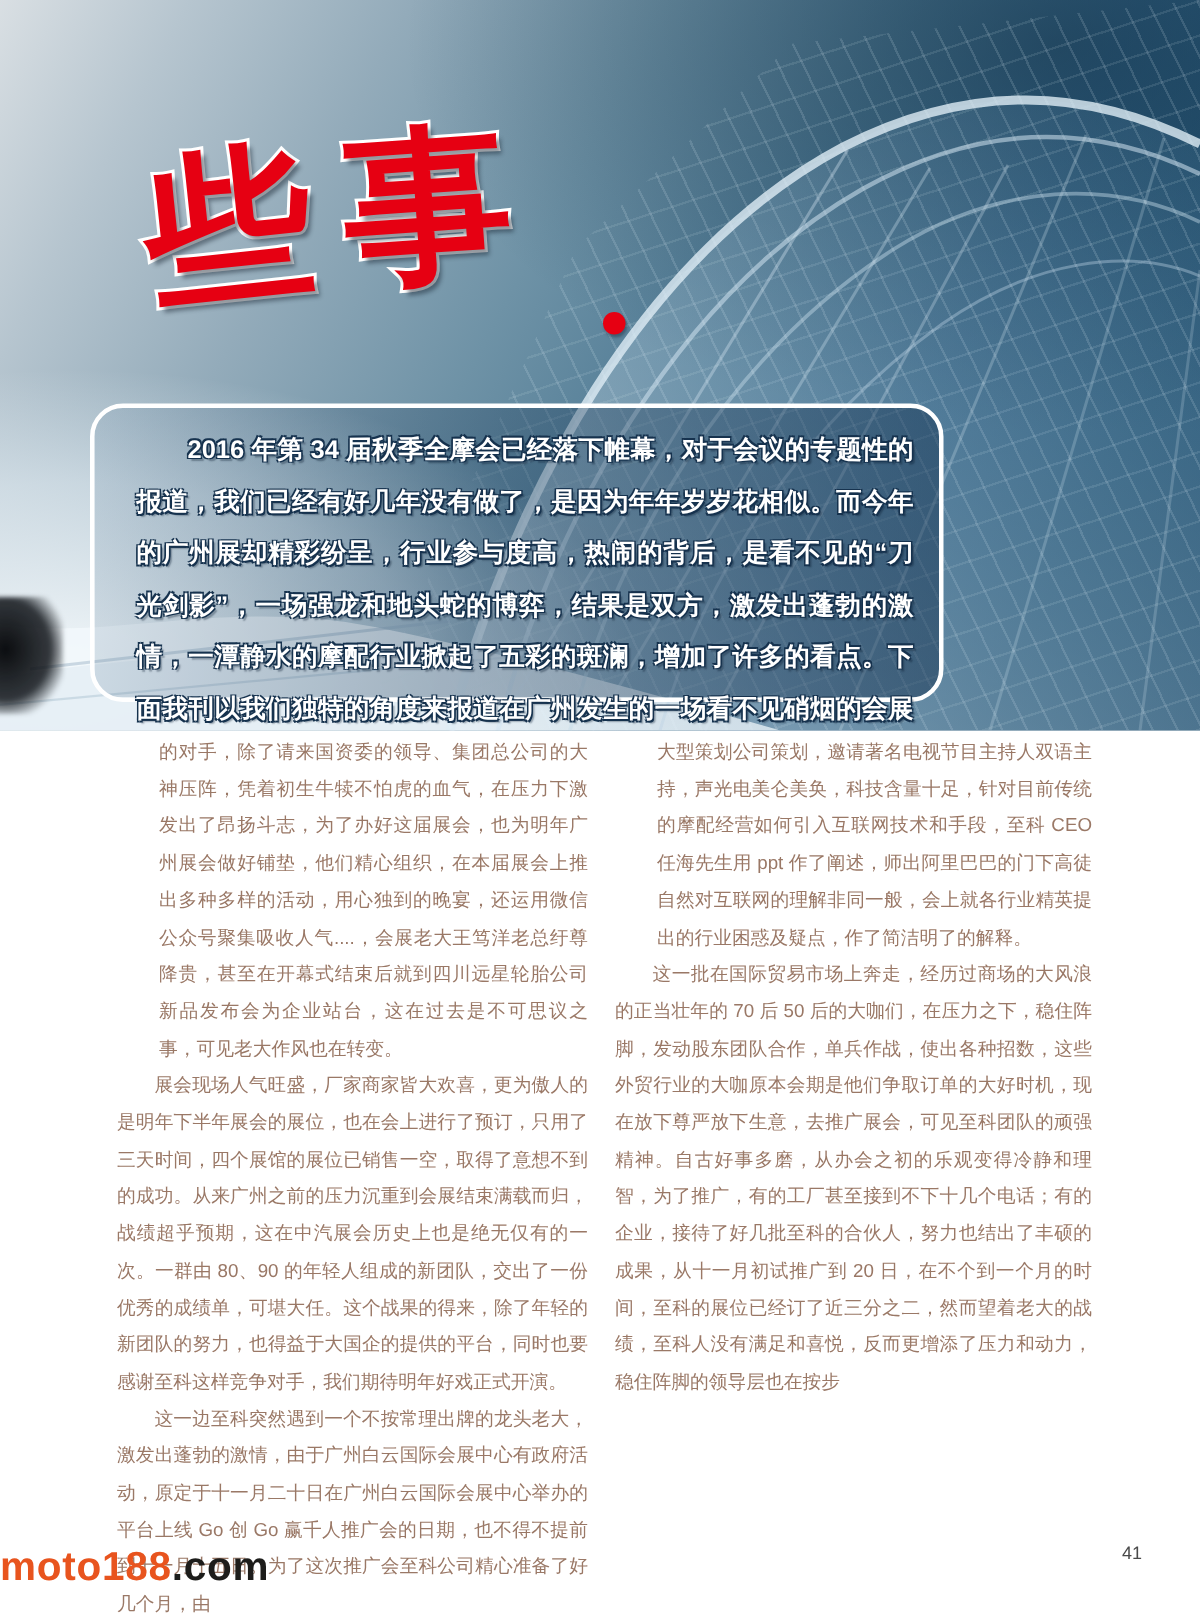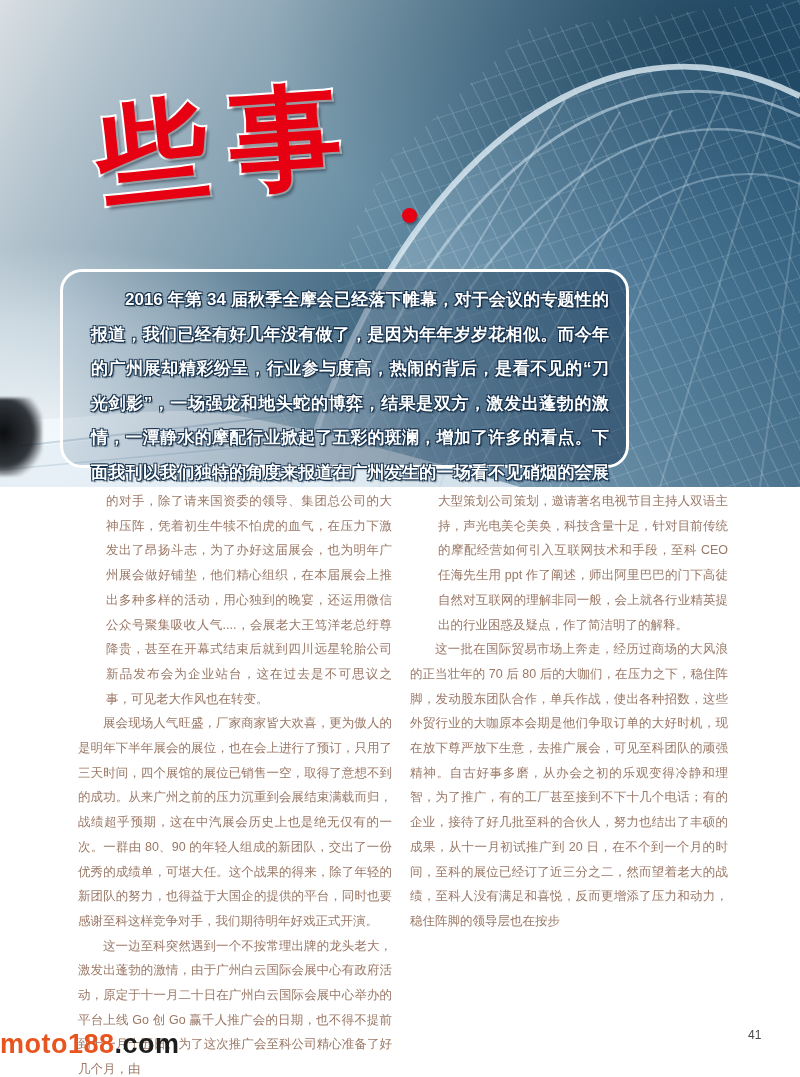--- a/index.html
+++ b/index.html
@@ -141,21 +141,21 @@
   </div>
 
   <div class="article">
     <div class="col col-left">
       <p class="cont">的对手，除了请来国资委的领导、集团总公司的大神压阵，凭着初生牛犊不怕虎的血气，在压力下激发出了昂扬斗志，为了办好这届展会，也为明年广州展会做好铺垫，他们精心组织，在本届展会上推出多种多样的活动，用心独到的晚宴，还运用微信公众号聚集吸收人气....，会展老大王笃洋老总纡尊降贵，甚至在开幕式结束后就到四川远星轮胎公司新品发布会为企业站台，这在过去是不可思议之事，可见老大作风也在转变。</p>
       <p>展会现场人气旺盛，厂家商家皆大欢喜，更为傲人的是明年下半年展会的展位，也在会上进行了预订，只用了三天时间，四个展馆的展位已销售一空，取得了意想不到的成功。从来广州之前的压力沉重到会展结束满载而归，战绩超乎预期，这在中汽展会历史上也是绝无仅有的一次。一群由 80、90 的年轻人组成的新团队，交出了一份优秀的成绩单，可堪大任。这个战果的得来，除了年轻的新团队的努力，也得益于大国企的提供的平台，同时也要感谢至科这样竞争对手，我们期待明年好戏正式开演。</p>
       <p>这一边至科突然遇到一个不按常理出牌的龙头老大，激发出蓬勃的激情，由于广州白云国际会展中心有政府活动，原定于十一月二十日在广州白云国际会展中心举办的平台上线 Go 创 Go 赢千人推广会的日期，也不得不提前到十一月十五日。为了这次推广会至科公司精心准备了好几个月，由</p>
     </div>
     <div class="col col-right">
       <p class="cont">大型策划公司策划，邀请著名电视节目主持人双语主持，声光电美仑美奂，科技含量十足，针对目前传统的摩配经营如何引入互联网技术和手段，至科 CEO 任海先生用 ppt 作了阐述，师出阿里巴巴的门下高徒自然对互联网的理解非同一般，会上就各行业精英提出的行业困惑及疑点，作了简洁明了的解释。</p>
-      <p>这一批在国际贸易市场上奔走，经历过商场的大风浪的正当壮年的 70 后 80 后的大咖们，在压力之下，稳住阵脚，发动股东团队合作，单兵作战，使出各种招数，这些外贸行业的大咖原本会期是他们争取订单的大好时机，现在放下尊严放下生意，去推广展会，可见至科团队的顽强精神。自古好事多磨，从办会之初的乐观变得冷静和理智，为了推广，有的工厂甚至接到不下十几个电话；有的企业，接待了好几批至科的合伙人，努力也结出了丰硕的成果，从十一月初试推广到 20 日，在不个到一个月的时间，至科的展位已经订了近三分之二，然而望着老大的战绩，至科人没有满足和喜悦，反而更增添了压力和动力，稳住阵脚的领导层也在按步</p>
+      <p>这一批在国际贸易市场上奔走，经历过商场的大风浪的正当壮年的 70 后 50 后的大咖们，在压力之下，稳住阵脚，发动股东团队合作，单兵作战，使出各种招数，这些外贸行业的大咖原本会期是他们争取订单的大好时机，现在放下尊严放下生意，去推广展会，可见至科团队的顽强精神。自古好事多磨，从办会之初的乐观变得冷静和理智，为了推广，有的工厂甚至接到不下十几个电话；有的企业，接待了好几批至科的合伙人，努力也结出了丰硕的成果，从十一月初试推广到 20 日，在不个到一个月的时间，至科的展位已经订了近三分之二，然而望着老大的战绩，至科人没有满足和喜悦，反而更增添了压力和动力，稳住阵脚的领导层也在按步</p>
     </div>
   </div>
 
   <div class="watermark">
     <span class="brand">moto188</span><span class="suffix">.com</span>
   </div>
   <span class="pagenum">41</span>
 
 </div>
 

